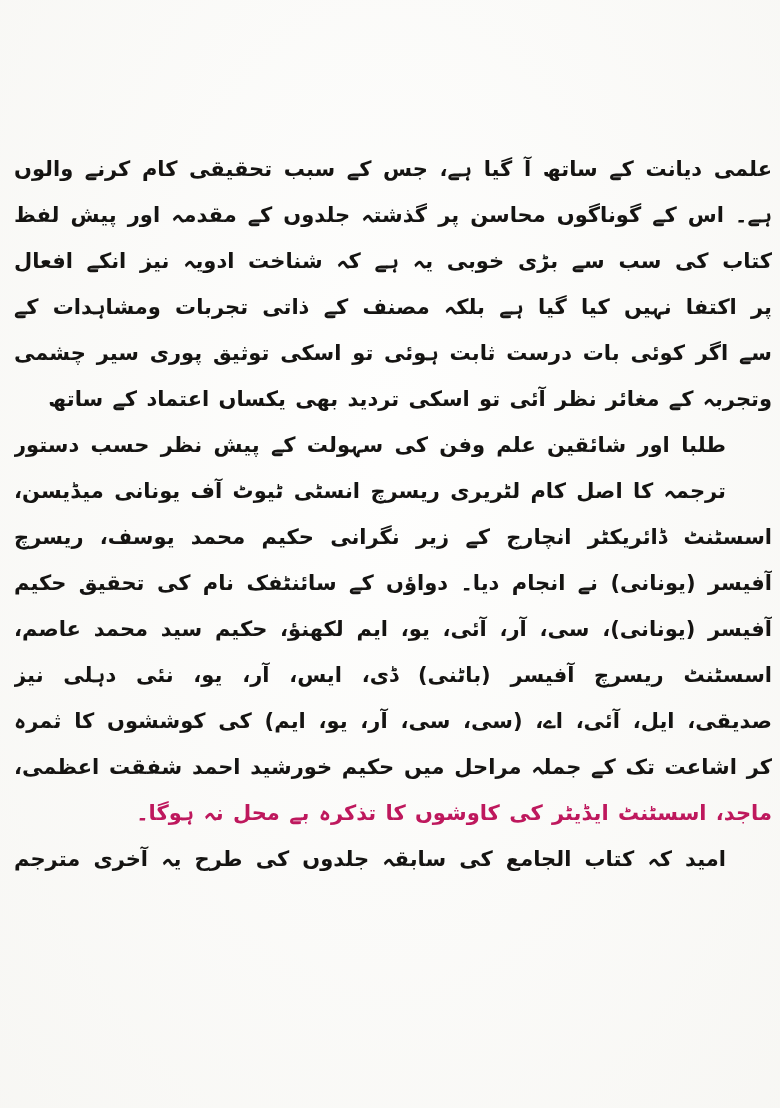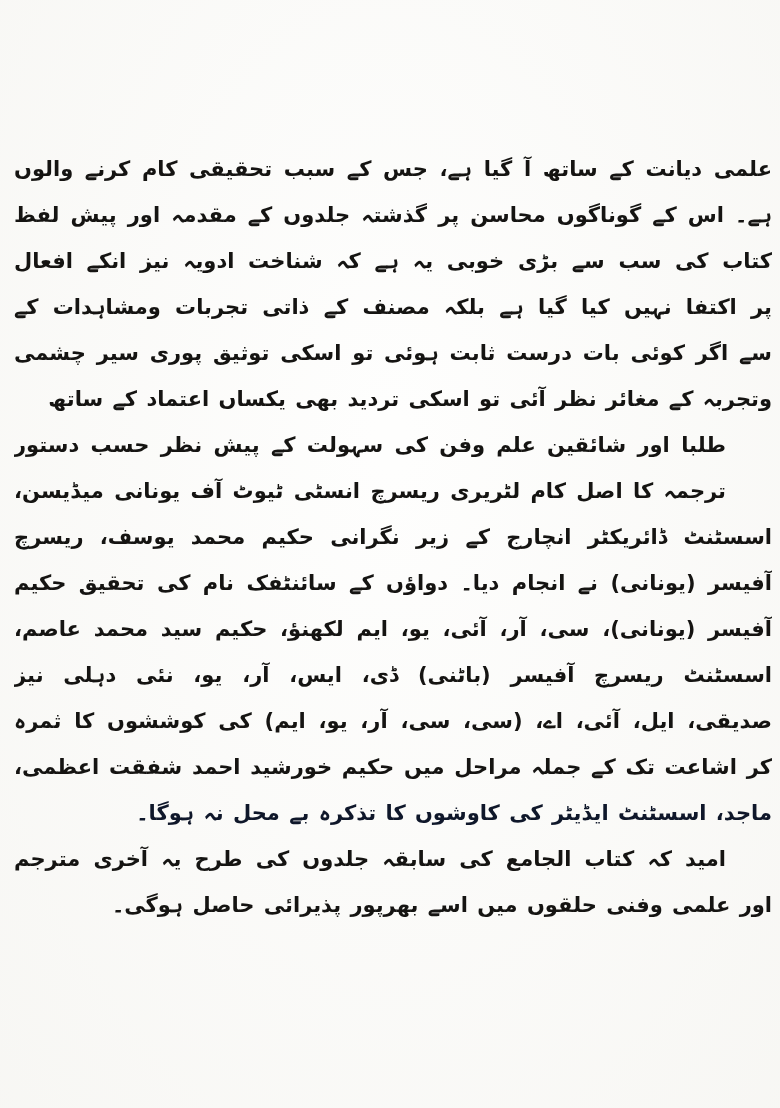--- a/index.html
+++ b/index.html
@@ -83,20 +83,19 @@
         <div class="line indent" style="color: rgb(21, 20, 18);">طلبا اور شائقین علم وفن کی سہولت کے پیش نظر حسب دستور کتاب کے محولہ اطبا، اوزان، مآخذ اور انڈیکس</div>
       </div>
       <div class="para">
         <div class="line indent" style="color: rgb(21, 20, 18);">ترجمہ کا اصل کام لٹریری ریسرچ انسٹی ٹیوٹ آف یونانی میڈیسن، نئی دہلی میں حکیم خورشید احمد شفقت اعظمی،</div>
         <div class="line" style="color: rgb(21, 20, 18);">اسسٹنٹ ڈائریکٹر انچارج کے زیر نگرانی حکیم محمد یوسف، ریسرچ آفیسر (یونانی) اور حکیم خالد جاوید شمسی، ریسرچ</div>
         <div class="line" style="color: rgb(21, 20, 18);">آفیسر (یونانی) نے انجام دیا۔ دواؤں کے سائنٹفک نام کی تحقیق حکیم سید محمد حسان نگرامی، ریسرچ</div>
         <div class="line" style="color: rgb(21, 20, 18);">آفیسر (یونانی)، سی، آر، آئی، یو، ایم لکھنؤ، حکیم سید محمد عاصم، اسسٹنٹ ریسرچ آفیسر (یونانی) اور ڈاکٹر پرویز اختر،</div>
         <div class="line" style="color: rgb(21, 20, 18);">اسسٹنٹ ریسرچ آفیسر (باٹنی) ڈی، ایس، آر، یو، نئی دہلی نیز مترادفات ادویہ کی انڈیکسنگ جناب محمد ہاشم</div>
         <div class="line" style="color: rgb(21, 20, 18);">صدیقی، ایل، آئی، اے، (سی، سی، آر، یو، ایم) کی کوششوں کا ثمرہ ہے۔ پوری کتاب کی ترتیب وتہذیب سے لے</div>
         <div class="line" style="color: rgb(21, 20, 18);">کر اشاعت تک کے جملہ مراحل میں حکیم خورشید احمد شفقت اعظمی، اسسٹنٹ ڈائریکٹر (یونانی) نیز ڈاکٹر حسین</div>
-        <div class="line last" style="color: #0f172a; text-align: center;">ماجد، اسسٹنٹ ایڈیٹر کی کاوشوں کا تذکرہ بے محل نہ ہوگا۔</div>
+        <div class="line last" style="color: #be185d; text-align: center;">ماجد، اسسٹنٹ ایڈیٹر کی کاوشوں کا تذکرہ بے محل نہ ہوگا۔</div>
       </div>
       <div class="para">
         <div class="line indent" style="color: rgb(21, 20, 18);">امید کہ کتاب الجامع کی سابقہ جلدوں کی طرح یہ آخری مترجم جلد بھی علمی دنیا کا ایک بڑا خلا پر کرے گی</div>
-        <div class="line last" style="color: rgb(21, 20, 18);">اور علمی وفنی حلقوں میں اسے بھرپور پذیرائی حاصل ہوگی۔</div>
       </div>
     </div>
 </div>
 
 </body></html>

